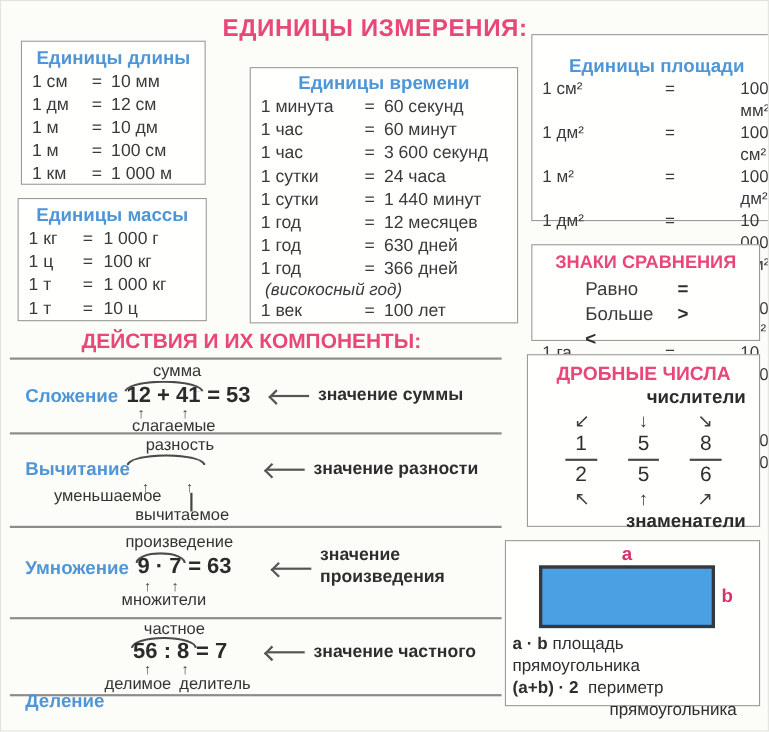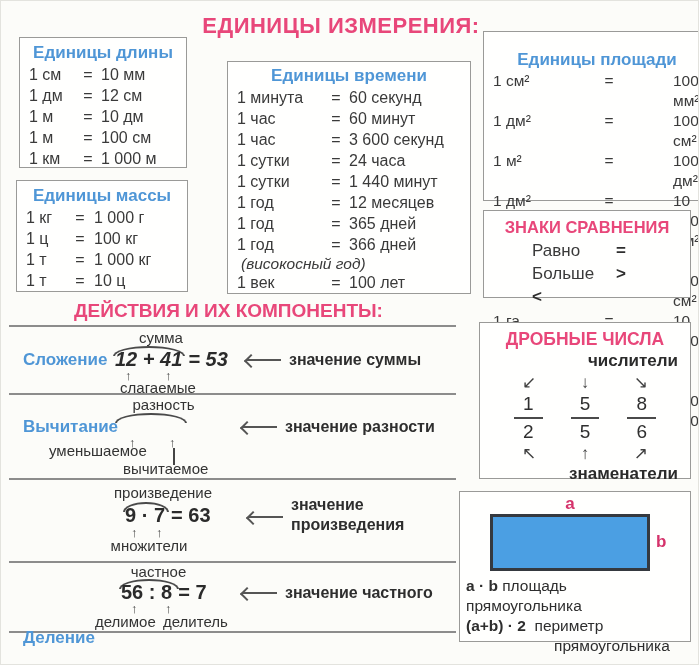--- a/index.html
+++ b/index.html
@@ -154,21 +154,21 @@
         <span>1 440 минут</span>
       </div>
     <div class="unit-row">
         <span>1 год</span>
         <span class="eq">=</span>
         <span>12 месяцев</span>
       </div>
     <div class="unit-row">
         <span>1 год</span>
         <span class="eq">=</span>
-        <span>365 дней</span>
+        <span>630 дней</span>
       </div>
     <div class="unit-row">
         <span>1 год</span>
         <span class="eq">=</span>
         <span>366 дней</span>
       </div>
     <div class="leap-note">(високосный год)</div>
     <div class="unit-row">
         <span>1 век</span>
         <span class="eq">=</span>
@@ -208,21 +208,21 @@
         <span class="eq">=</span>
         <span>10 000 м²</span>
       </div>
     <div class="unit-row">
         <span>1 км²</span>
         <span class="eq">=</span>
         <span>1 000 000 м²</span>
       </div>
   </div>
 
-  <div class="box box-comparison" style="left:482px; top:209px; width:208px; height:88px; padding-top:4px;">
+  <div class="box box-comparison" style="left:482px; top:221px; width:208px; height:88px; padding-top:4px;">
     <div class="pink-box-title">ЗНАКИ СРАВНЕНИЯ</div>
     <div class="cmp-row">
         <span>Равно</span>
         <span class="sign">=</span>
       </div>
     <div class="cmp-row">
         <span>Больше</span>
         <span class="sign">&gt;</span>
       </div>
     <div class="cmp-row">
@@ -234,21 +234,21 @@
   <div class="sep" style="top:324px;"></div>
   <div class="sep" style="top:392px;"></div>
   <div class="sep" style="top:477px;"></div>
   <div class="sep" style="top:560px;"></div>
   <div class="sep" style="top:630px;"></div>
 
   <div class="op-row" style="top:328px; height:62px;">
     <div class="op-top" style="left:100px; top:0; width:120px;">сумма</div>
     <div class="brace" style="left:112px; top:17px; width:72px;"></div>
     <div class="op-name" style="left:22px; top:21px;">Сложение</div>
-    <div class="op-eq" style="left:114px; top:19px;font-style:italic;"><span>12 + 41</span><span class="res">= 53</span></div>
+    <div class="op-eq" style="left:114px; top:19px;"><span>12 + 41</span><span class="res">= 53</span></div>
     <div class="harrow" style="left:246px; top:30px;"></div>
     <div class="op-note" style="left:288px; top:22px;">значение суммы</div>
     <div class="uarr" style="left:124px; top:41px;">↑</div>
     <div class="uarr" style="left:164px; top:41px;">↑</div>
     <div class="op-bottom" style="left:92px; top:50px; width:130px;">слагаемые</div>
   </div>
 
   <div class="op-row" style="top:395px; height:82px;">
     <div class="op-top" style="left:100px; top:0; width:125px;">разность</div>
     <div class="brace" style="left:114px; top:17px; width:72px;"></div>
@@ -258,20 +258,21 @@
     <div class="uarr" style="left:128px; top:41px;">↑</div>
     <div class="uarr" style="left:168px; top:41px;">↑</div>
     <div class="vstem" style="left:172px; top:52px; height:17px;"></div>
     <div class="op-bottom" style="left:48px; top:46px;">уменьшаемое</div>
     <div class="op-bottom" style="left:122px; top:64px;">вычитаемое</div>
   </div>
 
   <div class="op-row" style="top:483px; height:74px;">
     <div class="op-top" style="left:92px; top:0; width:140px;">произведение</div>
     <div class="brace" style="left:122px; top:18px; width:46px;"></div>
+    <div class="op-name" style="left:22px; top:23px;">Умножение</div>
     <div class="op-eq" style="left:124px; top:20px;"><span>9 · 7</span><span class="res">= 63</span></div>
     <div class="harrow" style="left:248px; top:32px;"></div>
     <div class="op-note" style="left:290px; top:12px;">значение</div>
     <div class="op-note" style="left:290px; top:32px;">произведения</div>
     <div class="uarr" style="left:130px; top:43px;">↑</div>
     <div class="uarr" style="left:155px; top:43px;">↑</div>
     <div class="op-bottom" style="left:88px; top:53px; width:120px;">множители</div>
   </div>
 
   <div class="op-row" style="top:562px; height:68px;">

